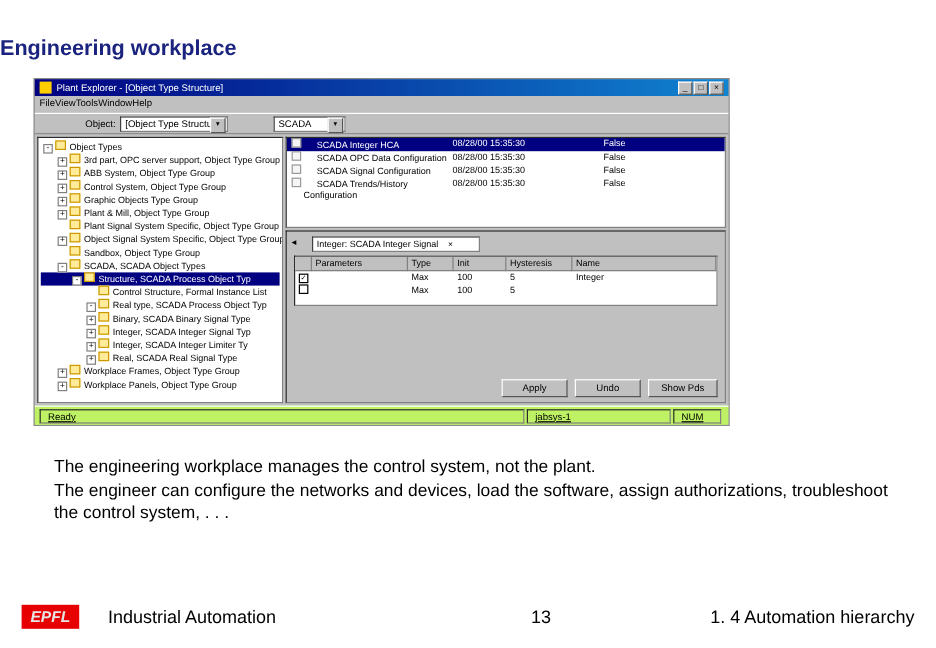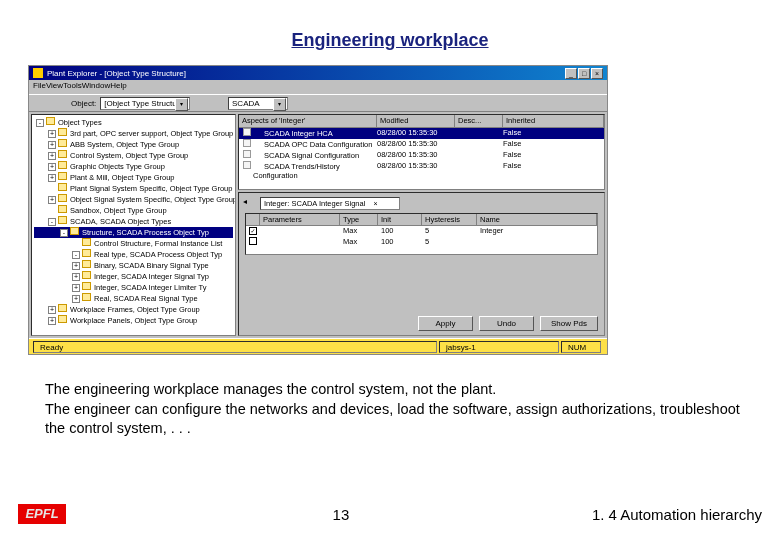--- a/index.html
+++ b/index.html
@@ -5,26 +5,24 @@
   * { margin: 0; padding: 0; box-sizing: border-box; }
   body {
     width: 780px;
     height: 540px;
     background: #fff;
     font-family: Arial, sans-serif;
     position: relative;
     overflow: hidden;
   }
   .slide-title {
-    text-align: center;
     font-weight: bold;
     font-size: 18px;
     color: #1a237e;
     margin-top: 30px;
-    text-decoration: underline;
   }
   .app-window {
     position: absolute;
     left: 28px;
     top: 65px;
     width: 580px;
     height: 290px;
     border: 1px solid #888;
     background: #c0c0c0;
     font-size: 8px;
@@ -266,26 +264,27 @@
     border-bottom-color: #555;
     padding: 2px 10px;
     font-size: 8px;
     min-width: 55px;
     text-align: center;
   }
   .statusbar {
     position: absolute;
     bottom: 0; left: 0; right: 0;
     height: 16px;
-    background: #fde047;
+    background: #bef264;
     border-top: 1px solid #fff;
     font-size: 8px;
     display: flex;
     align-items: center;
     padding: 0 4px;
+    text-decoration: underline;
   }
   .status-cell {
     border: 1px inset #808080;
     padding: 0 6px;
     height: 12px;
     line-height: 11px;
     margin-right: 2px;
   }
   .status-cell.flex { flex: 1; }
   .slide-description {
@@ -391,26 +390,20 @@
           <div class="tree-item ti-3"><span class="exp">+</span><span class="fold"></span>Integer, SCADA Integer Limiter Ty</div>
           <div class="tree-item ti-3"><span class="exp">+</span><span class="fold"></span>Real, SCADA Real Signal Type</div>
           <div class="tree-item ti-1"><span class="exp">+</span><span class="fold"></span>Workplace Frames, Object Type Group</div>
           <div class="tree-item ti-1"><span class="exp">+</span><span class="fold"></span>Workplace Panels, Object Type Group</div>
         </div>
     </div>
 
     <div class="right-panel">
 
       <div class="list-panel">
-        <div class="list-header">
-          <div class="lh lh-1">Aspects of 'Integer'</div>
-          <div class="lh lh-2">Modified</div>
-          <div class="lh lh-3">Desc...</div>
-          <div class="lh lh-4">Inherited</div>
-        </div>
         <div class="list-rows" id="list-rows">
             <div class="lrow sel">
               <div class="lc-1"><span class="ico"></span>SCADA Integer HCA</div>
               <div class="lc-2">08/28/00 15:35:30</div>
               <div class="lc-3"></div>
               <div class="lc-4">False</div>
             </div>
             <div class="lrow">
               <div class="lc-1"><span class="ico"></span>SCADA OPC Data Configuration</div>
               <div class="lc-2">08/28/00 15:35:30</div>
@@ -483,15 +476,16 @@
     <span class="status-cell" style="width:120px">jabsys-1</span>
     <span class="status-cell" style="width:40px">NUM</span>
   </div>
 
 </div>
 
 <div class="slide-description" id="slide-desc">The engineering workplace manages the control system, not the plant.<br>The engineer can configure the networks and devices, load the software, assign authorizations, troubleshoot the control system, . . .</div>
 
 <div class="slide-footer">
   <div class="footer-logo">EPFL</div>
+  <div class="footer-left">Industrial Automation</div>
   <div class="footer-center">13</div>
   <div class="footer-right">1. 4 Automation hierarchy</div>
 </div>
 
 </body></html>

